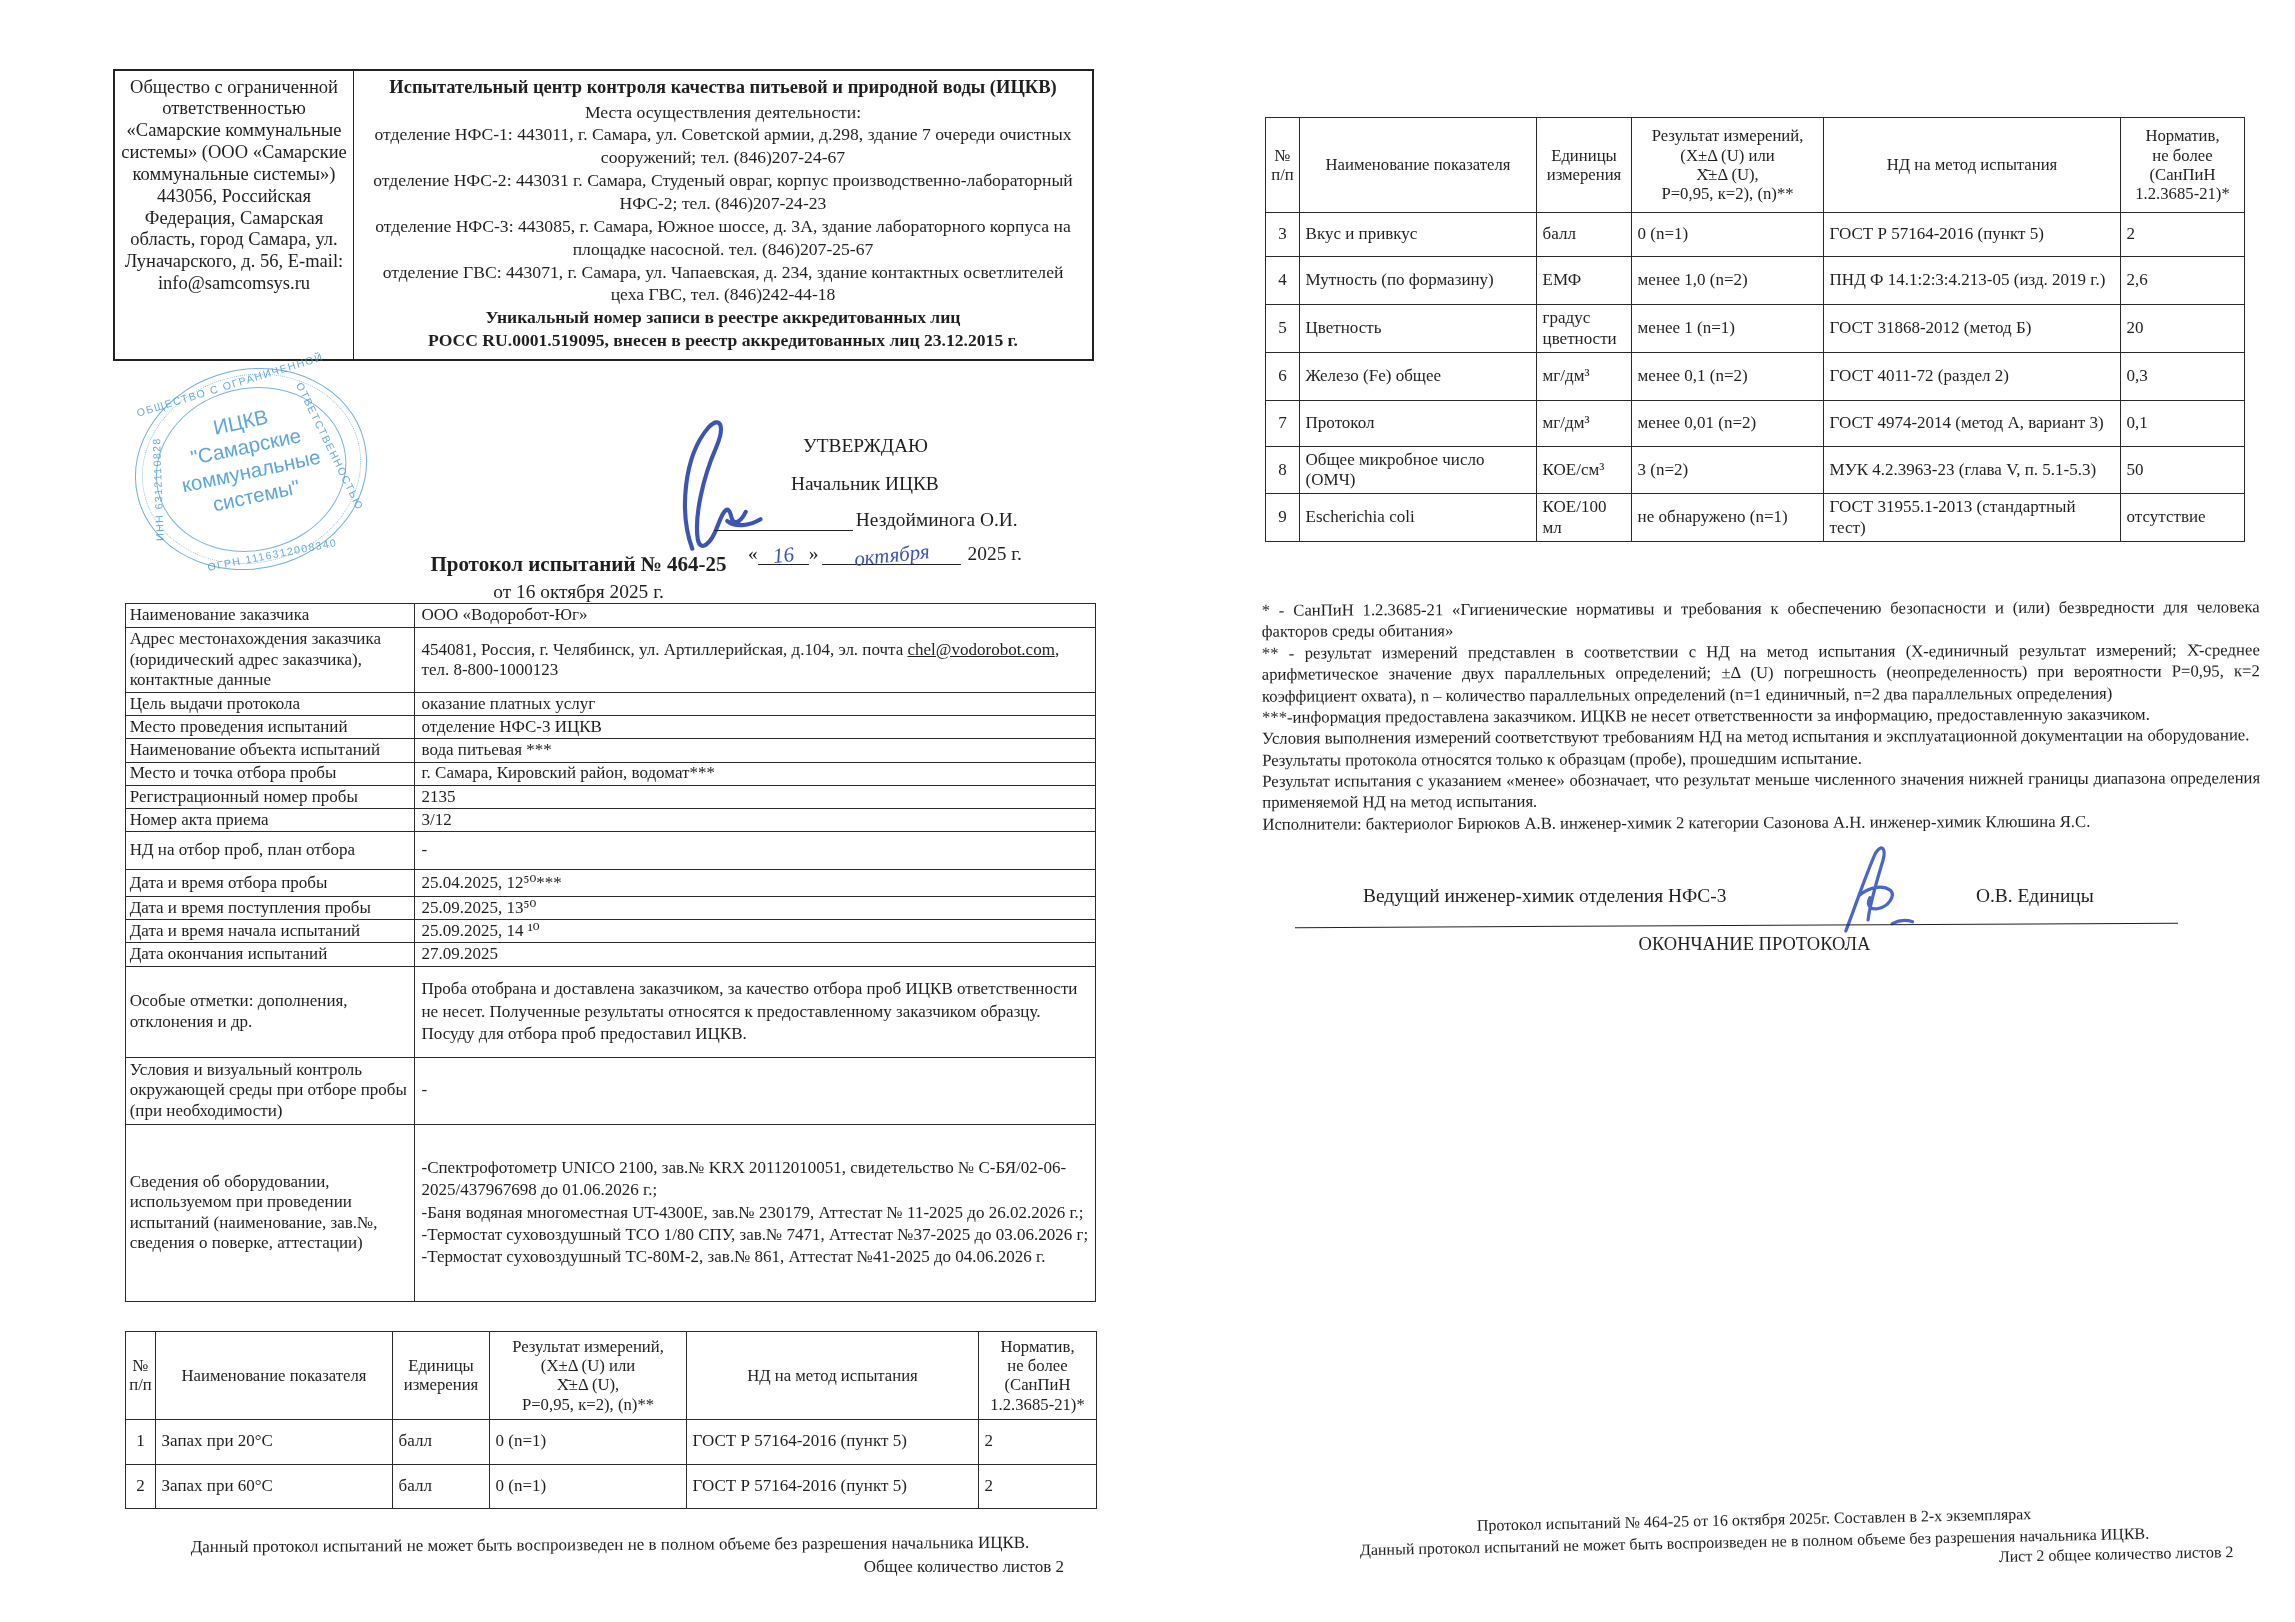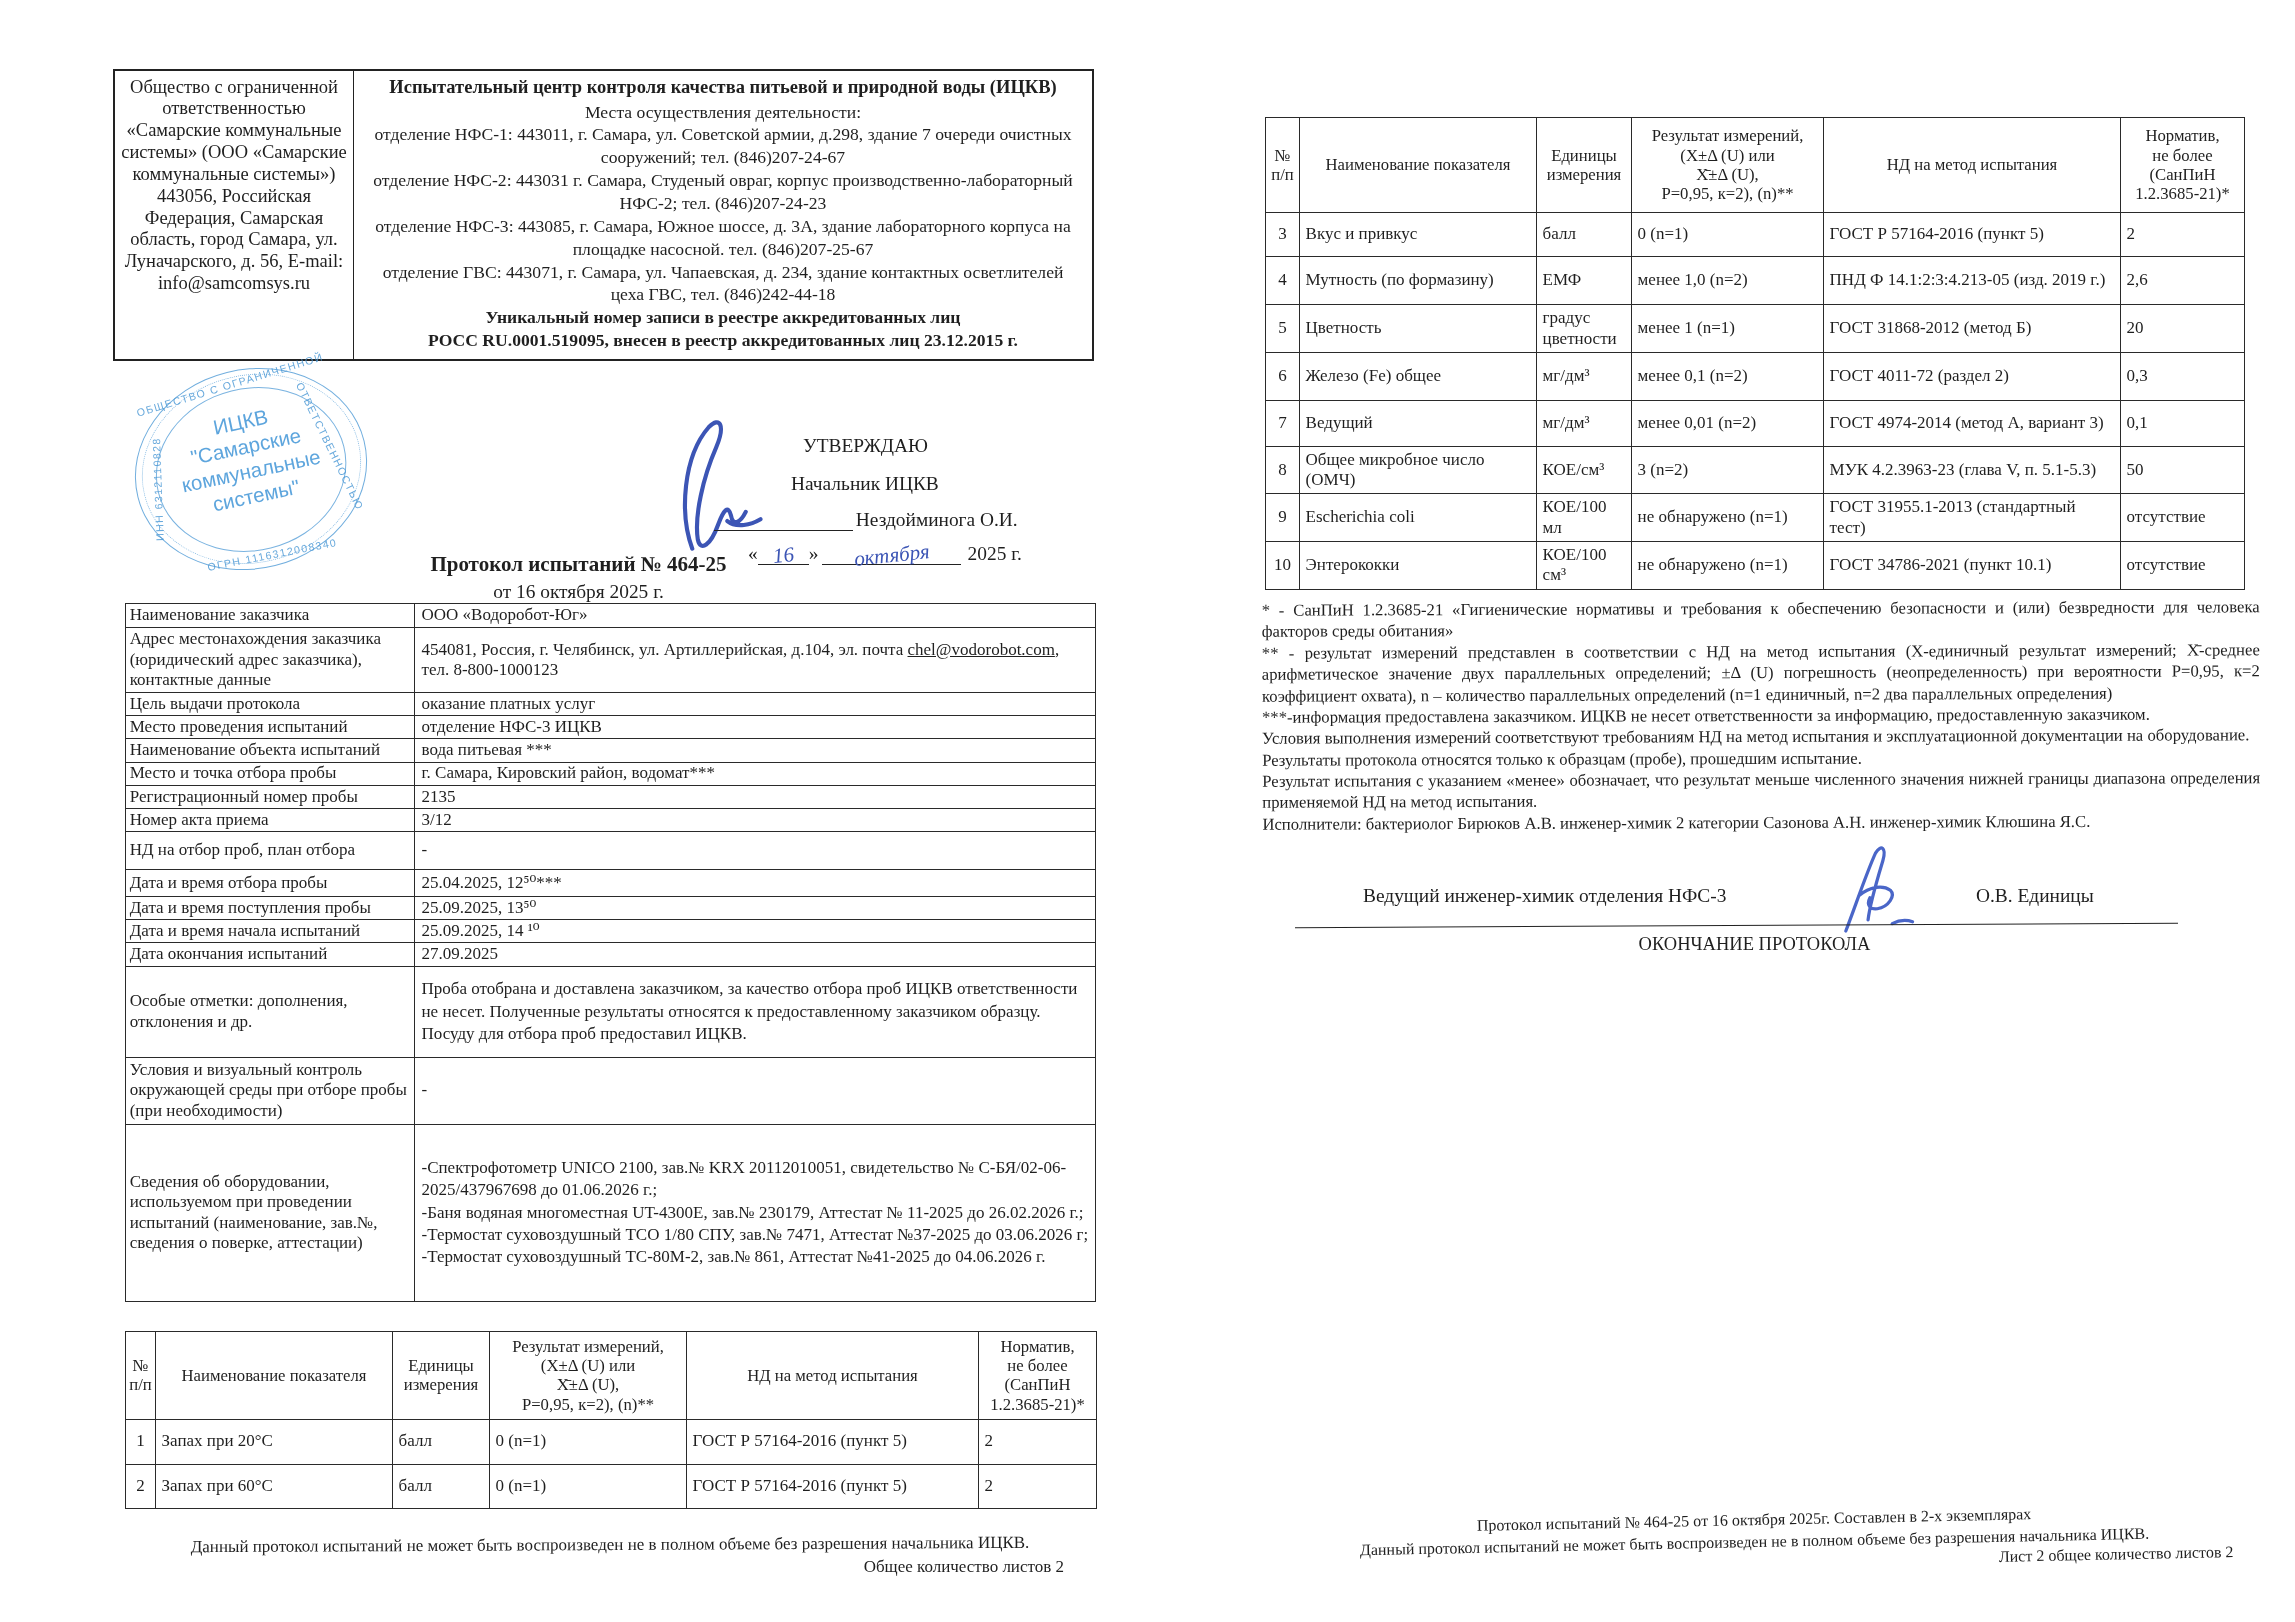--- a/index.html
+++ b/index.html
@@ -320,48 +320,40 @@
         <tr style="height: 48px;">
           <td class="c0">6</td>
           <td class="c1">Железо (Fe) общее</td>
           <td class="c2">мг/дм³</td>
           <td class="c3">менее 0,1 (n=2)</td>
           <td class="c4">ГОСТ 4011-72 (раздел 2)</td>
           <td class="c5">0,3</td>
         </tr>
         <tr style="height: 46px;">
           <td class="c0">7</td>
-          <td class="c1">Ведущий</td>
+          <td class="c1">Протокол</td>
           <td class="c2">мг/дм³</td>
           <td class="c3">менее 0,01 (n=2)</td>
           <td class="c4">ГОСТ 4974-2014 (метод А, вариант 3)</td>
           <td class="c5">0,1</td>
         </tr>
         <tr style="height: 46px;">
           <td class="c0">8</td>
           <td class="c1">Общее микробное число (ОМЧ)</td>
           <td class="c2">КОЕ/см³</td>
           <td class="c3">3 (n=2)</td>
           <td class="c4">МУК 4.2.3963-23 (глава V, п. 5.1-5.3)</td>
           <td class="c5">50</td>
         </tr>
         <tr style="height: 47px;">
           <td class="c0">9</td>
           <td class="c1">Escherichia coli</td>
           <td class="c2">КОЕ/100 мл</td>
           <td class="c3">не обнаружено (n=1)</td>
           <td class="c4">ГОСТ 31955.1-2013 (стандартный тест)</td>
-          <td class="c5">отсутствие</td>
-        </tr>
-        <tr style="height: 48px;">
-          <td class="c0">10</td>
-          <td class="c1">Энтерококки</td>
-          <td class="c2">КОЕ/100 см³</td>
-          <td class="c3">не обнаружено (n=1)</td>
-          <td class="c4">ГОСТ 34786-2021 (пункт 10.1)</td>
           <td class="c5">отсутствие</td>
         </tr>
       </tbody>
   </table>
 </div>
 
 <div id="footnotes" class="abs">
     <p>* - СанПиН 1.2.3685-21 «Гигиенические нормативы и требования к обеспечению безопасности и (или) безвредности для человека факторов среды обитания»</p>
     <p>** - результат измерений представлен в соответствии с НД на метод испытания (Х-единичный результат измерений; Х̄-среднее арифметическое значение двух параллельных определений; ±Δ (U) погрешность (неопределенность) при вероятности Р=0,95, к=2 коэффициент охвата), n – количество параллельных определений (n=1 единичный, n=2 два параллельных определения)</p>
     <p>***-информация предоставлена заказчиком. ИЦКВ не несет ответственности за информацию, предоставленную заказчиком.</p>

